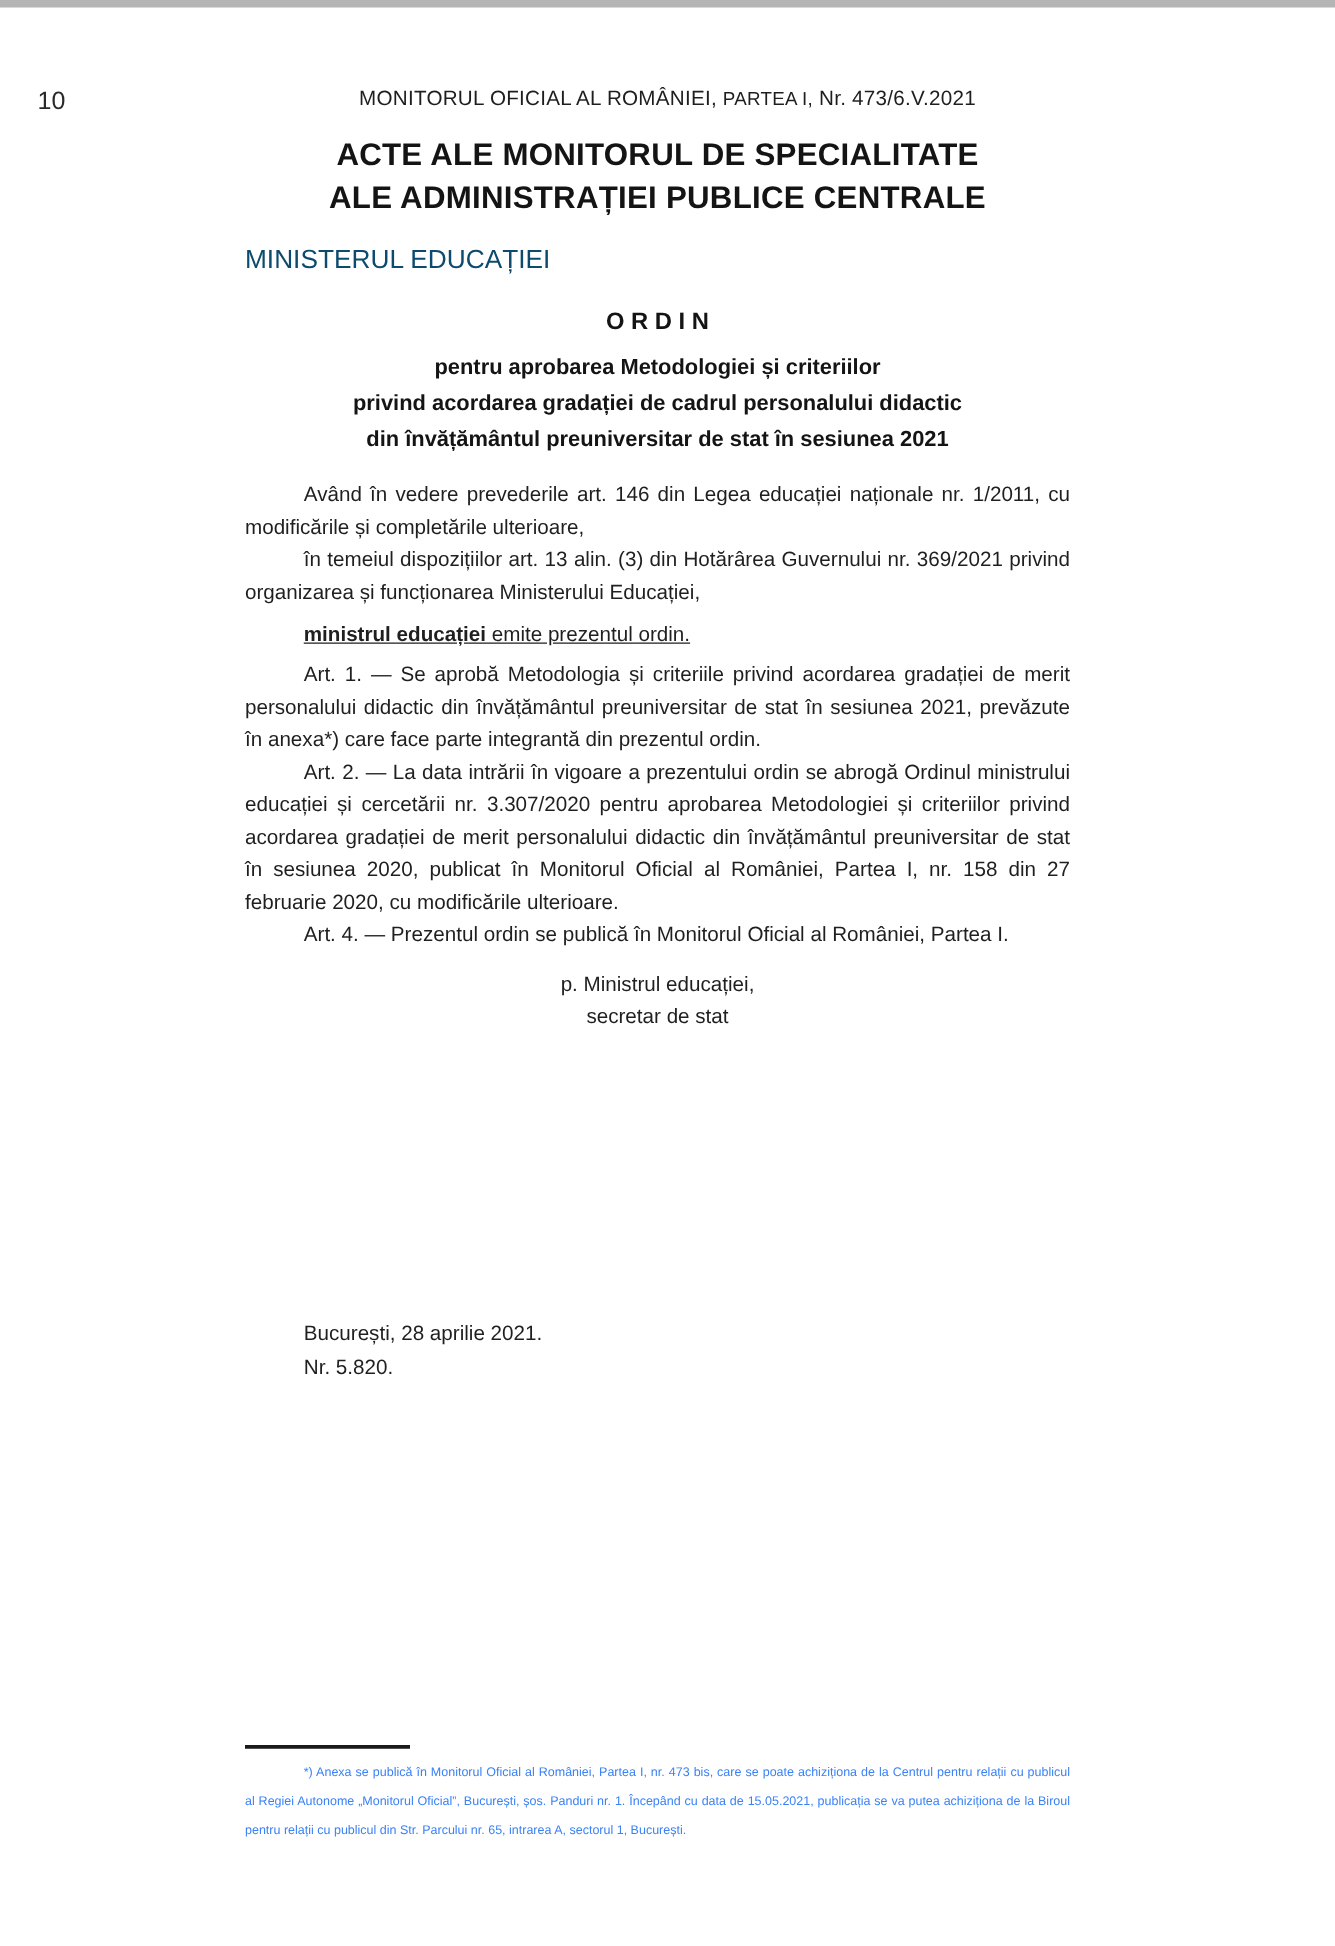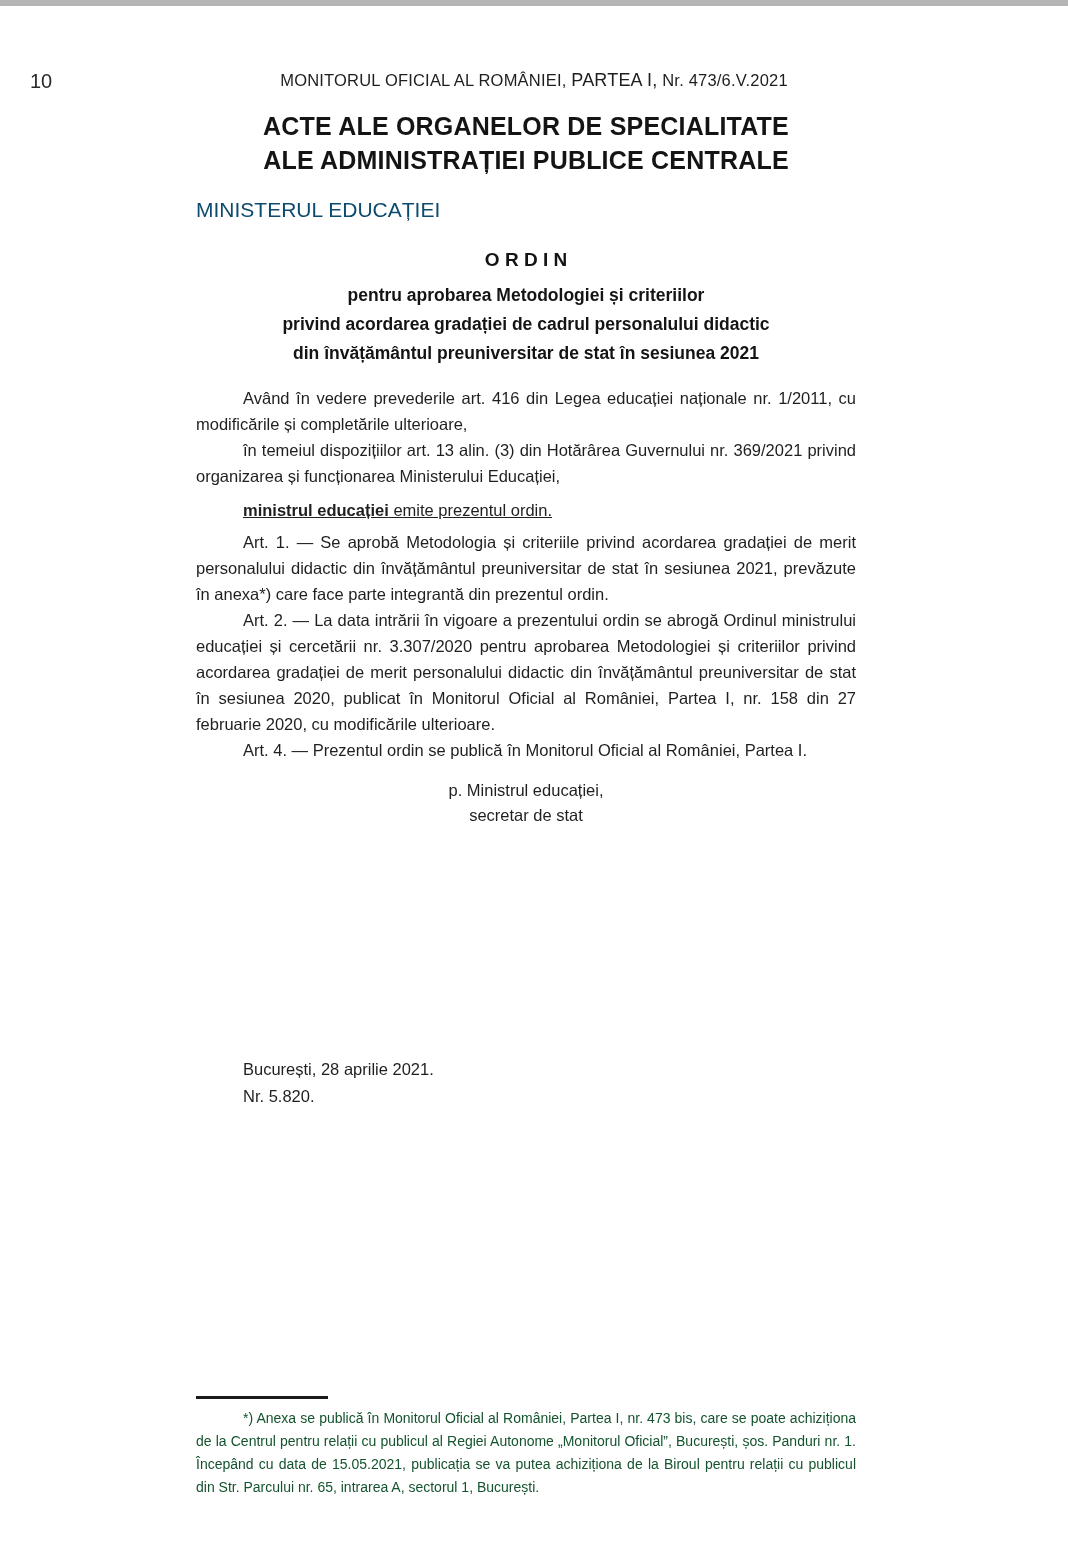--- a/index.html
+++ b/index.html
@@ -41,21 +41,21 @@
   }
 
   .running-header {
     text-align: center;
     font-size: 16.5px;
     letter-spacing: 0.2px;
     color: #1e1e1e;
     margin-bottom: 18px;
   }
   .running-header .part-small {
-    font-size: 18px;
+    font-size: 15px;
   }
 
   .content-col {
     width: 660px;
     margin-left: 196px;
   }
 
   .section-title {
     text-align: center;
     font-weight: bold;
@@ -126,25 +126,25 @@
     top: 1396px;
     width: 660px;
   }
   .footnote-rule {
     width: 132px;
     height: 3px;
     background: #1a1a1a;
     margin-bottom: 8px;
   }
   .footnote-text {
-    font-size: 14px;
+    font-size: 10px;
     line-height: 23px;
     text-align: justify;
     text-indent: 47px;
-    color: #14532d;
+    color: #3b82f6;
   }
 
   .bold { font-weight: bold; }
 </style>
 </head>
 <body>
 
 <div class="scan-edge-bar"></div>
 
 <div class="page-frame">
@@ -153,37 +153,37 @@
 
   <div class="running-header">
     <span>MONITORUL OFICIAL AL ROMÂNIEI,</span>
     <span class="part-small">PARTEA I,</span>
     <span>Nr. 473/6.V.2021</span>
   </div>
 
   <div class="content-col">
 
     <div class="section-title">
-      <div>ACTE ALE ORGANELOR DE SPECIALITATE</div>
+      <div>ACTE ALE MONITORUL DE SPECIALITATE</div>
       <div>ALE ADMINISTRAȚIEI PUBLICE CENTRALE</div>
     </div>
 
     <div class="issuer">MINISTERUL EDUCAȚIEI</div>
 
     <div class="order-heading">O R D I N</div>
 
     <div class="order-subtitle">
       <div>pentru aprobarea Metodologiei și criteriilor</div>
       <div>privind acordarea gradației de cadrul personalului didactic</div>
       <div>din învățământul preuniversitar de stat în sesiunea 2021</div>
     </div>
 
     <div class="body-text">
 
-      <p>Având în vedere prevederile art. 416 din Legea educației naționale nr. 1/2011, cu modificările și completările ulterioare,</p>
+      <p>Având în vedere prevederile art. 146 din Legea educației naționale nr. 1/2011, cu modificările și completările ulterioare,</p>
 
       <p>în temeiul dispozițiilor art. 13 alin. (3) din Hotărârea Guvernului nr. 369/2021 privind organizarea și funcționarea Ministerului Educației,</p>
 
       <p class="enacting"><span class="bold">ministrul educației</span><span> emite prezentul ordin.</span></p>
 
       <p>Art. 1. — Se aprobă Metodologia și criteriile privind acordarea gradației de merit personalului didactic din învățământul preuniversitar de stat în sesiunea 2021, prevăzute în anexa*) care face parte integrantă din prezentul ordin.</p>
 
       <p>Art. 2. — La data intrării în vigoare a prezentului ordin se abrogă Ordinul ministrului educației și cercetării nr. 3.307/2020 pentru aprobarea Metodologiei și criteriilor privind acordarea gradației de merit personalului didactic din învățământul preuniversitar de stat în sesiunea 2020, publicat în Monitorul Oficial al României, Partea I, nr. 158 din 27 februarie 2020, cu modificările ulterioare.</p>
 
 

